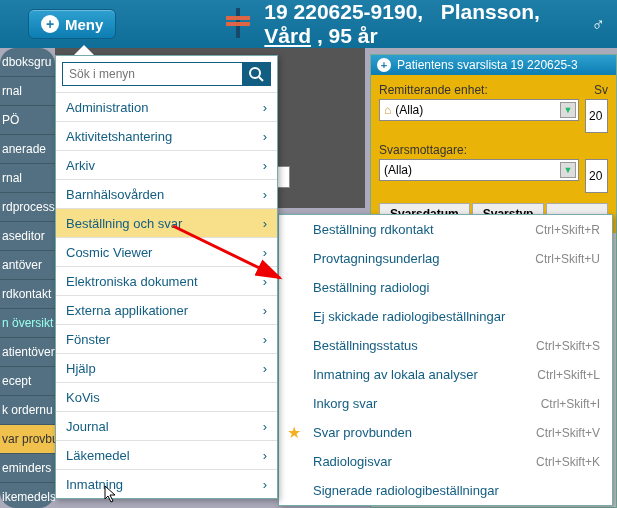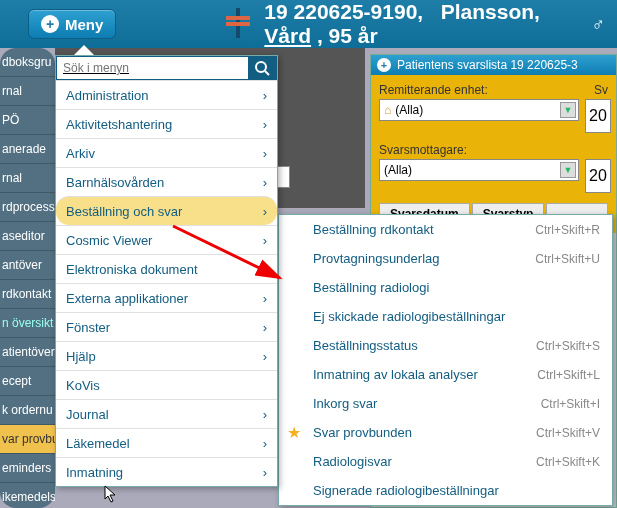--- a/index.html
+++ b/index.html
@@ -54,38 +54,38 @@
     background:linear-gradient(#2ea0d0,#0d7db2); color:#fff; font-size:12px;
     height:20px; display:flex;align-items:center;gap:6px;padding:0 6px;
   }
   .rpanel-title .plusic{width:14px;height:14px;border-radius:50%;background:#fff;color:#1f7ea8;display:flex;align-items:center;justify-content:center;font-size:11px;font-weight:bold;}
   .rpanel-body{padding:8px;background:#eab308;}
   .rlabel{font-size:12px;color:#333;margin-bottom:2px;display:flex;gap:40px;}
   .rrow{display:flex;gap:6px;margin-bottom:10px;}
   .rselect{flex:0 0 200px;height:22px;border:1px solid #888;background:#fff;display:flex;align-items:center;padding:0 4px;font-size:12px;position:relative;}
   .rselect .arr{position:absolute;right:2px;top:2px;width:16px;height:16px;background:#ddd;border:1px solid #999;display:flex;align-items:center;justify-content:center;font-size:9px;color:#2b6;}
   .rselect .house{color:#c93;margin-right:4px;}
-  .rinput{width:26px;height:16px;border:1px solid #888;background:#fff;display:flex;align-items:center;padding:16px 3px;font-size:16px;}
+  .rinput{width:26px;height:16px;border:1px solid #888;background:#fff;display:flex;align-items:center;padding:16px 3px;font-size:12px;}
   .rtabs{display:flex;gap:2px;margin-top:6px;}
   .rtab{border:1px solid #aaa;background:#eee;height:22px;padding:0 10px;display:flex;align-items:center;font-size:12px;font-weight:bold;}
   .rtab.blank{flex:1;}
   
   .mainmenu{
     position:absolute; left:55px; top:55px; width:223px;
     background:#fff; border:1px solid #7aa; box-shadow:2px 2px 6px rgba(0,0,0,.3);
     z-index:15;
   }
-  .searchrow{display:flex;border:1px solid #125d82;margin:0;text-decoration:underline;}
+  .searchrow{display:flex;border:1px solid #125d82;margin:6px;}
   .searchrow input{flex:1;border:none;padding:4px 6px;font-size:12px;outline:none;}
   .searchrow .sbtn{width:28px;background:#125d82;display:flex;align-items:center;justify-content:center;color:#fff;}
   .menuitem{
     height:29px;display:flex;align-items:center;justify-content:space-between;
     padding:0 10px;color:#125d82;font-size:13px;border-top:1px solid #e0e0e0;cursor:pointer;
   }
-  .menuitem.highlight{background:#f8e08a;border-radius:13px;}
+  .menuitem.highlight{background:#f8e08a;}
   .menuitem .chev{color:#125d82;font-size:13px;}
   
   .submenu{
     position:absolute; left:278px; top:214px; width:335px;
     background:#fff;border:1px solid #7aa;box-shadow:2px 2px 6px rgba(0,0,0,.3);
     z-index:14;
   }
   .subitem{
     height:29px;display:flex;align-items:center;justify-content:space-between;
     padding:0 12px 0 34px;color:#125d82;font-size:13px;cursor:pointer;position:relative;

